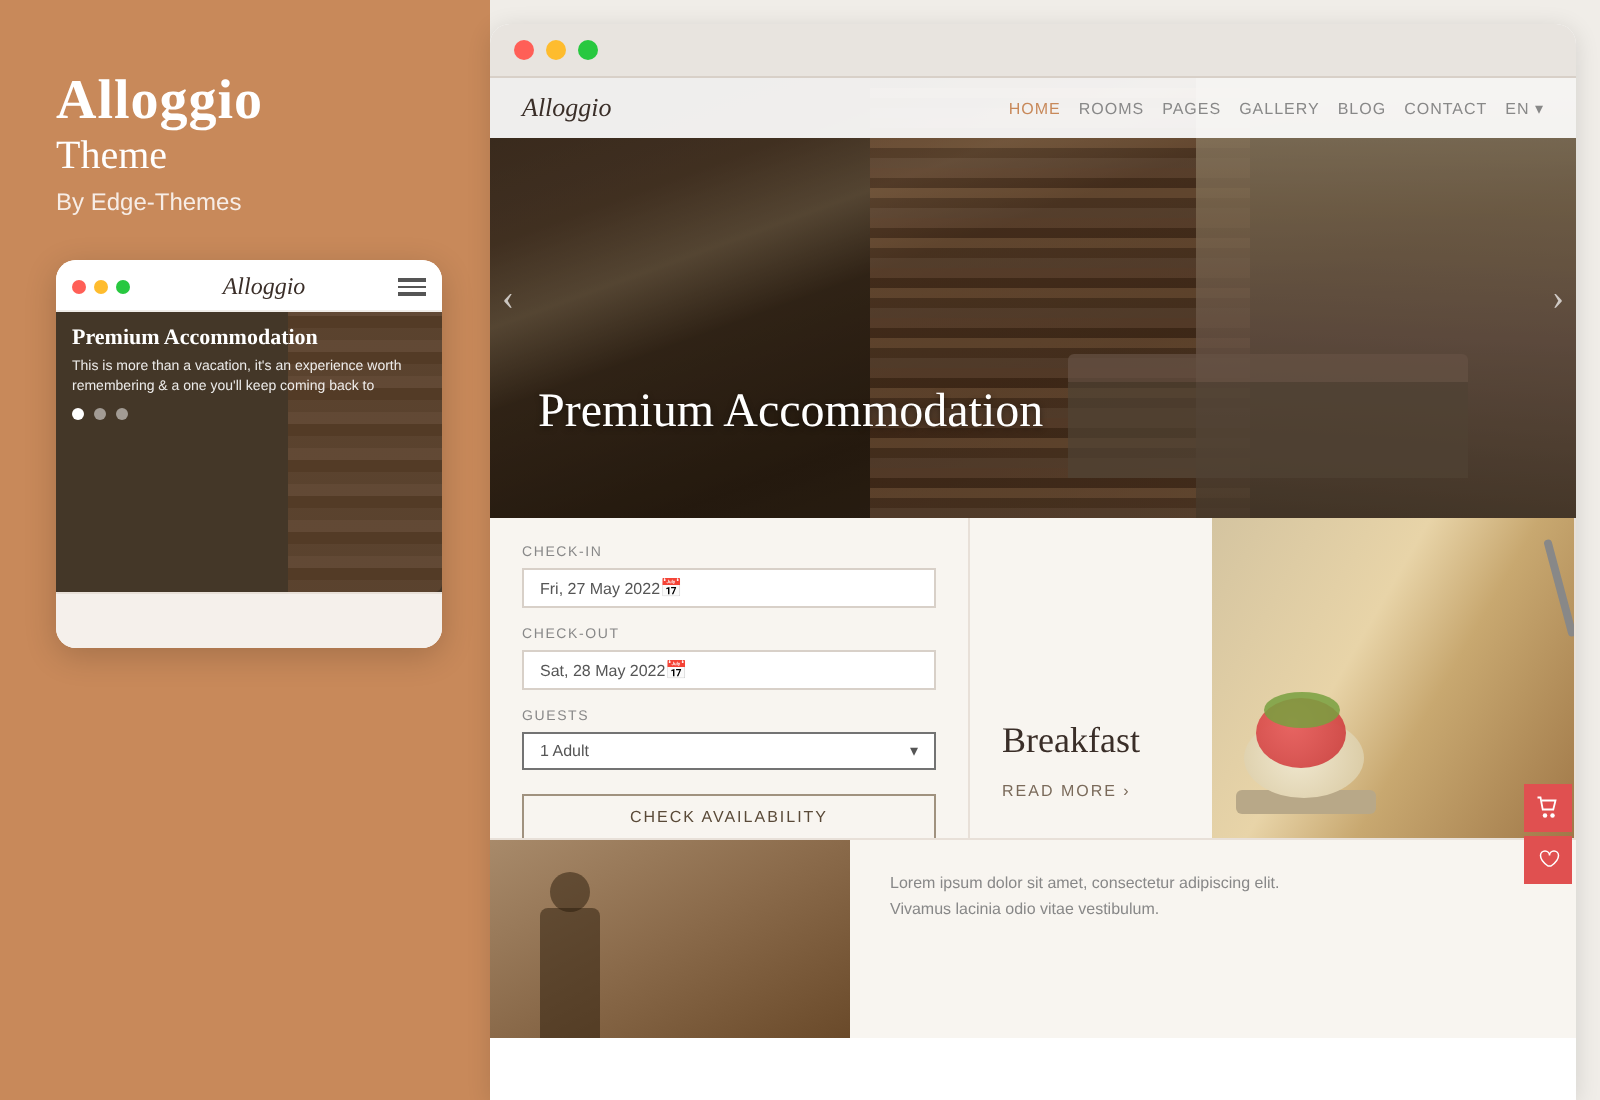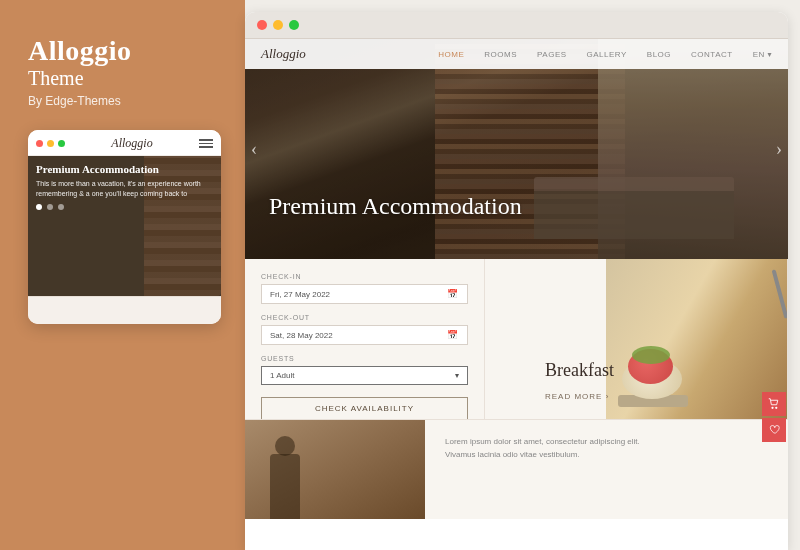--- a/index.html
+++ b/index.html
@@ -218,21 +218,21 @@
 
     .site-logo {
       font-size: 13px;
       font-family: Georgia, serif;
       color: #3a2e28;
       font-style: italic;
     }
 
     .site-nav-links {
       display: flex;
-      gap: 20px;
+      gap: 9px;
       list-style: none;
       font-size: 8px;
       font-family: Arial, sans-serif;
       letter-spacing: 0.5px;
       text-transform: uppercase;
     }
 
     .site-nav-links li { color: #888; cursor: pointer; }
     .site-nav-links li.active { color: #c8895a; }
 
@@ -388,21 +388,20 @@
       font-family: Arial, sans-serif;
       letter-spacing: 0.8px;
       text-transform: uppercase;
       color: #888;
       margin-bottom: 4px;
     }
 
     .booking-input {
       display: flex;
       align-items: center;
-      justify-content: space-between;
       border: 1px solid #d8d0c8;
       padding: 4px 8px;
       font-size: 8px;
       font-family: Arial, sans-serif;
       color: #555;
       background: #fff;
     }
 
     .booking-input-icon {
       color: #aaa;
@@ -463,21 +462,20 @@
         #d4c4a8 0%, #c8a878 30%,
         #b89060 50%, #a07848 70%,
         #8a6038 100%
       );
       overflow: hidden;
     }
 
     .feature-card-content {
       position: relative;
       z-index: 2;
-      margin-left: 44px;
     }
 
     .feature-card-title {
       font-size: 18px;
       color: #3a2e28;
       margin-bottom: 4px;
     }
 
     .feature-card-link {
       font-size: 8px;

